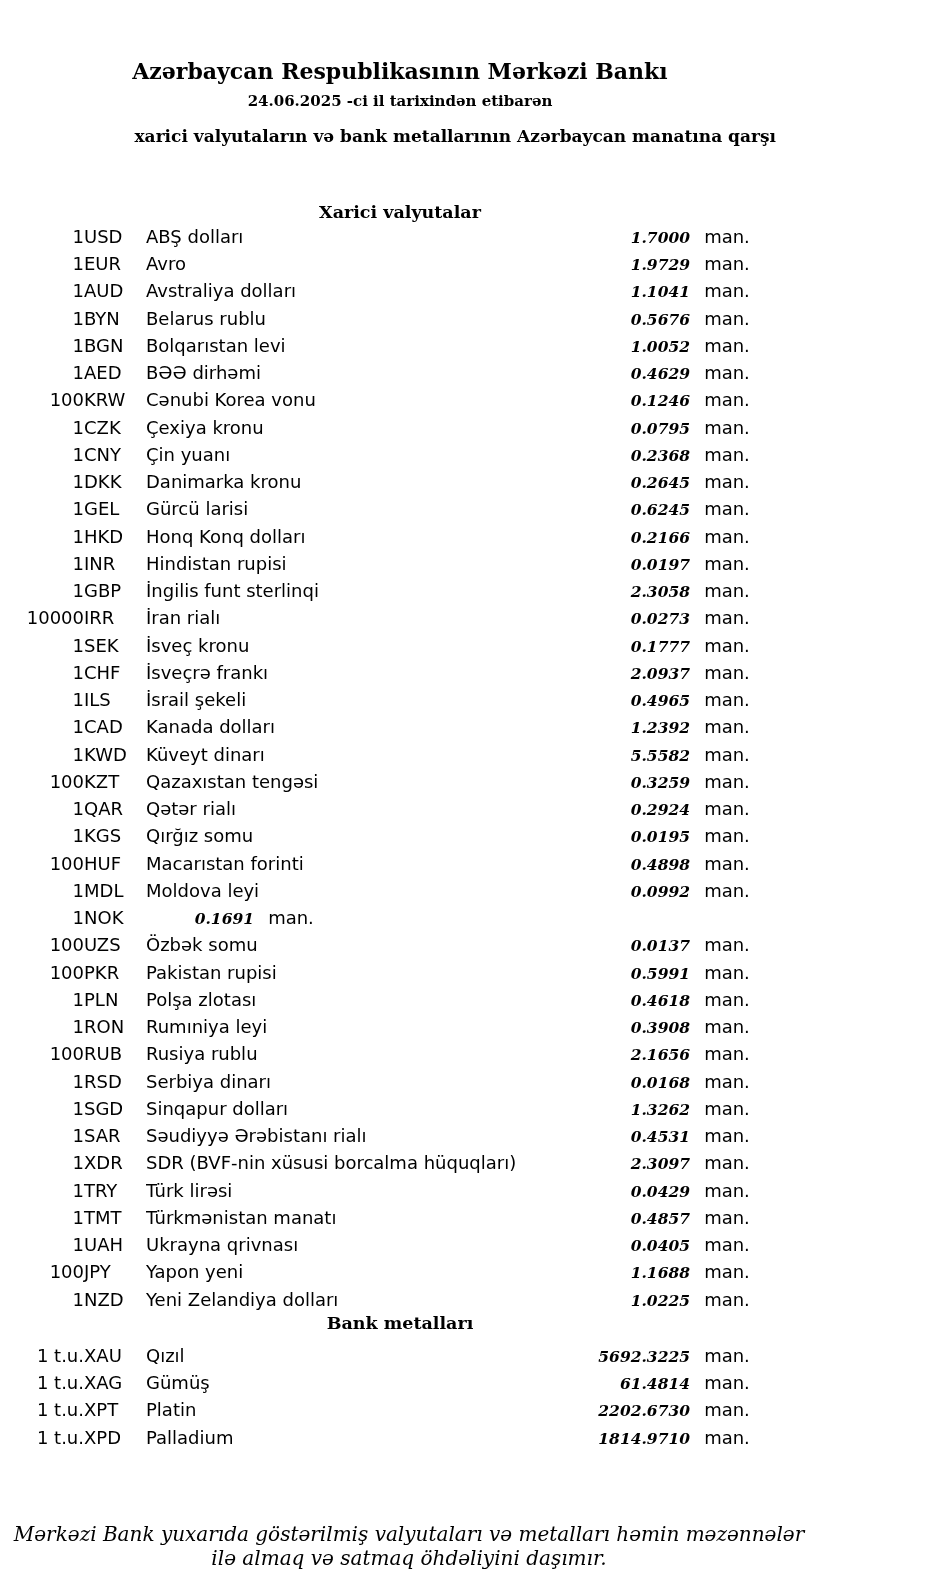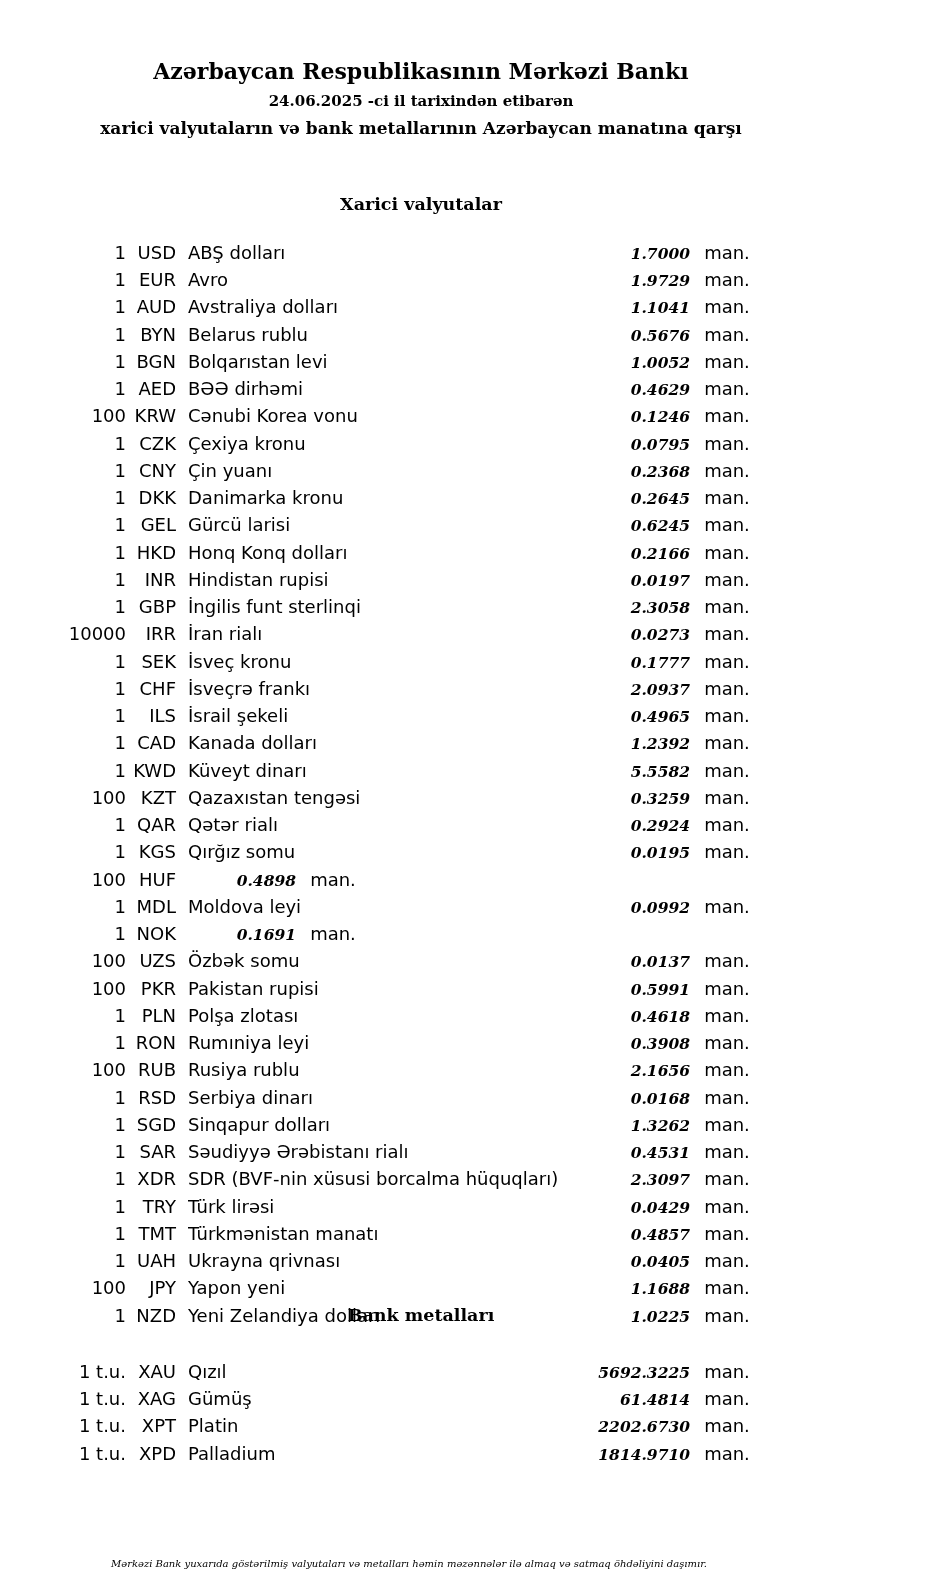--- a/index.html
+++ b/index.html
@@ -11,21 +11,21 @@
   }
   body {
     width: 938px;
     height: 1588px;
     font-family: "DejaVu Sans", sans-serif;
   }
   .page {
     position: relative;
     width: 822px;
     height: 1588px;
-    padding: 58px 70px 0 66px;
+    padding: 58px 70px 0 24px;
     overflow: hidden;
   }
   .page-header { text-align: center; margin-right: -24px; }
   .bank-title {
     font-family: "DejaVu Serif", "Liberation Serif", serif;
     font-weight: bold;
     font-size: 22px;
     line-height: 1.2;
     margin: 0;
   }
@@ -34,21 +34,22 @@
     font-weight: bold;
     font-size: 15px;
     line-height: 1.2;
     margin-top: 8px;
   }
   .subtitle {
     font-family: "DejaVu Serif", "Liberation Serif", serif;
     font-weight: bold;
     font-size: 17px;
     line-height: 1.2;
-    margin-top: 8px;
+    margin-top: 16px;
+    text-align: right;
   }
   .section-title {
     font-family: "DejaVu Serif", "Liberation Serif", serif;
     font-weight: bold;
     font-size: 17.5px;
     line-height: 1.2;
     text-align: center;
     margin: 0 -24px 0 0;
   }
   .currencies-title { margin-top: 55px; }
@@ -62,23 +63,22 @@
     line-height: 27.25px;
     white-space: nowrap;
   }
   .cell-qty {
     width: 60px;
     text-align: right;
     flex: none;
   }
   .cell-code {
     width: 50px;
-    text-align: right;
+    text-align: left;
     flex: none;
-    margin-top: 24px;
   }
   .cell-name {
     flex: 1 1 auto;
     margin-left: 12px;
     overflow: hidden;
   }
   .cell-rate {
     width: 120px;
     flex: none;
     text-align: right;
@@ -94,21 +94,21 @@
     text-align: center;
   }
   .disclaimer {
     position: absolute;
     left: 0;
     right: 4px;
     bottom: 18px;
     text-align: center;
     font-family: "DejaVu Serif", "Liberation Serif", serif;
     font-style: italic;
-    font-size: 10px;
+    font-size: 20px;
     line-height: 1.2;
   }
 </style>
 </head>
 <body>
 
 <div class="page">
 
   <header class="page-header">
     <h1 class="bank-title">Azərbaycan Respublikasının Mərkəzi Bankı</h1>
@@ -276,20 +276,21 @@
         <div class="rate-row">
           <span class="cell-qty">1</span>
           <span class="cell-code">KGS</span>
           <span class="cell-name">Qırğız somu</span>
           <span class="cell-rate">0.0195</span>
           <span class="cell-unit">man.</span>
         </div>
         <div class="rate-row">
           <span class="cell-qty">100</span>
           <span class="cell-code">HUF</span>
+          <span class="cell-name">Macarıstan forinti</span>
           <span class="cell-rate">0.4898</span>
           <span class="cell-unit">man.</span>
         </div>
         <div class="rate-row">
           <span class="cell-qty">1</span>
           <span class="cell-code">MDL</span>
           <span class="cell-name">Moldova leyi</span>
           <span class="cell-rate">0.0992</span>
           <span class="cell-unit">man.</span>
         </div>

